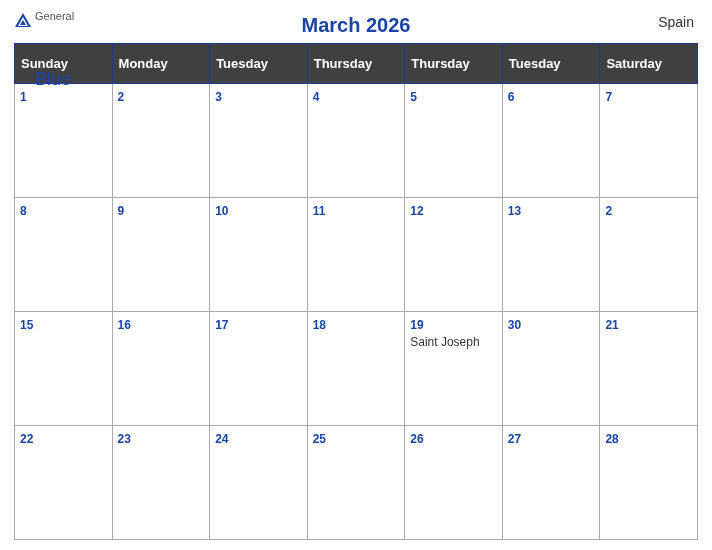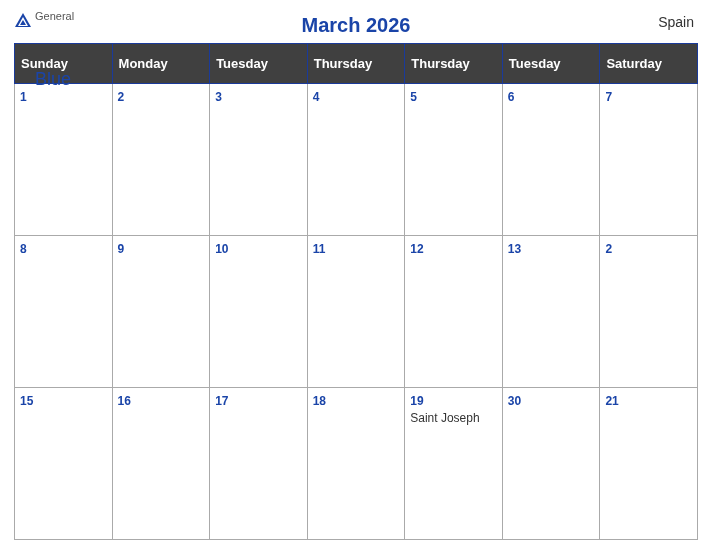--- a/index.html
+++ b/index.html
@@ -163,15 +163,24 @@
         </tr>
         <tr class="week-row">
           <td class="day-cell"><span class="day-number">15</span></td>
           <td class="day-cell"><span class="day-number">16</span></td>
           <td class="day-cell"><span class="day-number">17</span></td>
           <td class="day-cell"><span class="day-number">18</span></td>
           <td class="day-cell"><span class="day-number">19</span><div class="holiday-name">Saint Joseph</div></td>
           <td class="day-cell"><span class="day-number">30</span></td>
           <td class="day-cell"><span class="day-number">21</span></td>
         </tr>
+        <tr class="week-row">
+          <td class="day-cell"><span class="day-number">22</span></td>
+          <td class="day-cell"><span class="day-number">23</span></td>
+          <td class="day-cell"><span class="day-number">24</span></td>
+          <td class="day-cell"><span class="day-number">25</span></td>
+          <td class="day-cell"><span class="day-number">26</span></td>
+          <td class="day-cell"><span class="day-number">27</span></td>
+          <td class="day-cell"><span class="day-number">28</span></td>
+        </tr>
       </tbody>
   </table>
 </div>
 
 </body></html>

